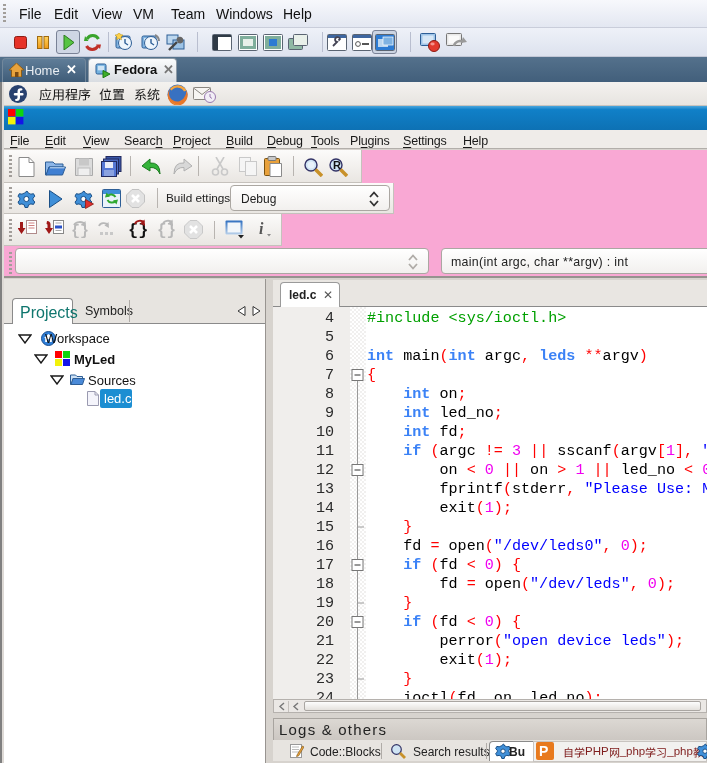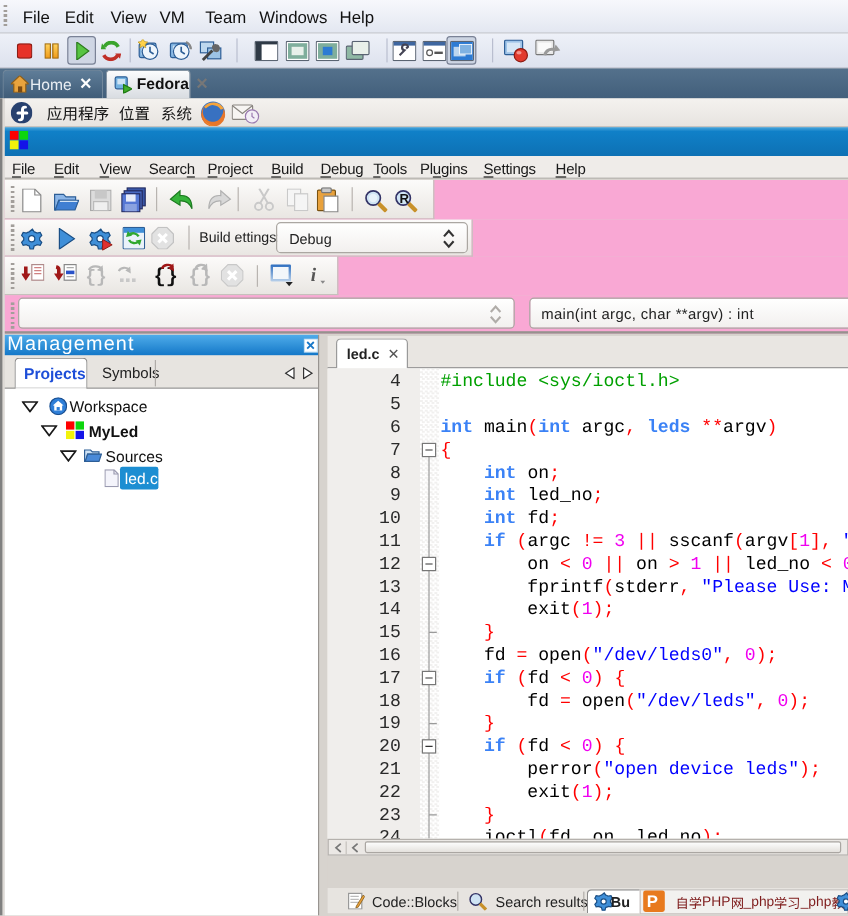--- a/index.html
+++ b/index.html
@@ -8,21 +8,21 @@
 #vmmenu{left:0;top:0;width:707px;height:28px;background:linear-gradient(#f7f8fc,#e3e7f1);border-bottom:1px solid #c9cdda;}
 #vmmenu .mi{position:absolute;top:6px;font-size:14px;color:#111;}
 #vmtool{left:0;top:28px;width:707px;height:29px;background:linear-gradient(#eef1f8,#dde2ee);border-bottom:1px solid #c2c7d6;}
 .grip{position:absolute;width:3px;background:repeating-linear-gradient(#a29e9a 0 2px,transparent 2px 4px);}
 .vsep{position:absolute;width:1px;background:#b9becf;}
 
 #vmtabs{left:0;top:57px;width:707px;height:25px;background:linear-gradient(#54718c,#425f7b);}
 #tab-home{position:absolute;left:2px;top:1px;width:84px;height:24px;background:linear-gradient(#5f7d98,#3f5c78);border:1px solid #72889c;border-bottom:none;border-radius:4px 4px 0 0;}
 #tab-home span{position:absolute;left:22px;top:4px;color:#e9eef3;font-size:13px;}
 #tab-home .x{position:absolute;left:63px;top:3px;color:#fff;font-size:13px;font-weight:bold;}
-#tab-fedora{position:absolute;left:88px;top:1px;width:71px;height:24px;background:linear-gradient(#fbfcfd,#d8dce1);border:1px solid #8d9aa6;border-bottom:none;border-radius:4px 4px 0 0;}
+#tab-fedora{position:absolute;left:88px;top:1px;width:89px;height:24px;background:linear-gradient(#fbfcfd,#d8dce1);border:1px solid #8d9aa6;border-bottom:none;border-radius:4px 4px 0 0;}
 #tab-fedora span{position:absolute;left:25px;top:3px;color:#111;font-size:13px;font-weight:bold;}
 #tab-fedora .x{position:absolute;left:74px;top:3px;color:#777;font-size:13px;font-weight:bold;}
 
 #guestedge{left:0;top:82px;width:4px;height:681px;background:#dedad6;border-left:2px solid #808080;}
 
 #gpanel{left:4px;top:82px;width:703px;height:24px;background:linear-gradient(#f4f2ef,#e7e4e0);border-bottom:1px solid #c7c3bf;}
 #gpanel .gm{position:absolute;top:5px;color:#1a1a1a;font-size:13px;}
 
 #titlebar{left:4px;top:106px;width:703px;height:24px;background:linear-gradient(#4aa6dc,#1080c8 15%,#0d71b4);}
 
@@ -168,30 +168,23 @@
 <div class="combo" style="left:11px;top:2px;width:414px;height:26px">
       <svg style="position:absolute;right:9px;top:4px" width="12" height="18" viewBox="0 0 12 18">
         <path d="M2 7 L6 2.5 L10 7 M2 11 L6 15.5 L10 11" fill="none" stroke="#b0aca8" stroke-width="1.8"></path>
       </svg>
     </div>
 <div class="combo" style="left:437px;top:2px;width:270px;height:26px;border-radius:4px 0 0 4px">
       <span style="position:absolute;left:9px;top:6px;font-size:12.4px;letter-spacing:0.3px">main(int argc, char **argv) : int</span>
     </div>
 </div>
 <div id="mgmt" class="abs">
-<div id="mcap">
-      <span style="position:absolute;left:2px;top:-1px">Management</span>
-<svg class="abs" style="left:249px;top:3px" width="12" height="12" viewBox="0 0 12 12">
-        <rect x="0.5" y="0.5" width="11" height="11" fill="#fff" stroke="#bcdcf2"></rect>
-        <path d="M3 3 L8.5 8.5 M8.5 3 L3 8.5" stroke="#1878c8" stroke-width="1.5"></path>
-      </svg>
-</div>
 <div id="mtabs">
 <div style="position:absolute;left:8px;top:2px;width:61px;height:26px;background:#fff;border:1px solid #8a8a8a;border-bottom:none;border-radius:4px 4px 0 0"></div>
-<span style="position:absolute;left:16px;top:8px;font-size:13px;font-weight:bold;color:#1d4ed8">Projects</span>
+<span style="position:absolute;left:16px;top:8px;font-size:16px;font-weight:normal;color:#0f766e">Projects</span>
 <span style="position:absolute;left:81px;top:8px;font-size:12.5px;color:#222">Symbols</span>
 <div style="position:absolute;left:125px;top:4px;width:1px;height:22px;background:#b0aca8"></div>
 <div style="position:absolute;left:0;bottom:0;width:261px;height:1px;background:#8a8a8a"></div>
 <div style="position:absolute;left:9px;bottom:0;width:59px;height:1px;background:#fff"></div>
 <svg class="abs" style="left:233px;top:10px" width="9" height="10" viewBox="0 0 9 10">
         <path d="M8 0.5 L1 5 L8 9.5 Z" fill="#fff" stroke="#333"></path>
       </svg>
 <svg class="abs" style="left:248px;top:10px" width="9" height="10" viewBox="0 0 9 10">
         <path d="M1 0.5 L8 5 L1 9.5 Z" fill="#fff" stroke="#333"></path>
       </svg>
@@ -204,21 +197,21 @@
         <path d="M1 1 L13 1 L7 9 Z" fill="#fff" stroke="#1a1a1a" stroke-width="1.4"></path>
       </svg>
 <svg class="abs" style="left:46px;top:51px" width="14" height="10" viewBox="0 0 14 10">
         <path d="M1 1 L13 1 L7 9 Z" fill="#fff" stroke="#1a1a1a" stroke-width="1.4"></path>
       </svg>
 <svg class="abs" style="left:37px;top:7px" width="15" height="15" viewBox="0 0 15 15">
         <circle cx="7.5" cy="7.5" r="7" fill="#2f7fd8" stroke="#1a4f90"></circle>
         <path d="M7.5 3 L12 7 H10.8 V11 H4.2 V7 H3 Z" fill="#fff"></path>
         <rect x="6.2" y="8.2" width="2.6" height="2.8" fill="#2f7fd8"></rect>
       </svg>
-<span class="ttxt" style="left:54px;top:7px">Workspace</span>
+<span class="ttxt" style="left:41px;top:7px">Workspace</span>
 <svg class="abs" style="left:51px;top:27px" width="15" height="15" viewBox="0 0 15 15">
         <rect x="0" y="0" width="7" height="7" fill="#f00"></rect>
         <rect x="8" y="0" width="7" height="7" fill="#0dd60d"></rect>
         <rect x="0" y="8" width="7" height="7" fill="#f2f20a"></rect>
         <rect x="8" y="8" width="7" height="7" fill="#1414e8"></rect>
       </svg>
 <span class="ttxt" style="left:70px;top:28px;font-weight:bold">MyLed</span>
 <svg class="abs" style="left:66px;top:49px" width="15" height="13" viewBox="0 0 15 13">
         <path d="M0.5 2 H5.5 L7 3.5 H12.5 V5.5 H3 L1.5 11.5 H0.5 Z" fill="#cfe2f5" stroke="#2d5e96"></path>
         <path d="M3 5.5 H14.5 L12.5 11.5 H1 Z" fill="#4a8ad8" stroke="#2d5e96"></path>
@@ -303,20 +296,23 @@
 <div id="hscroll">
       <svg style="position:absolute;left:1px;top:1px" width="28" height="11" viewBox="0 0 28 11">
         <line x1="13.5" y1="0" x2="13.5" y2="11" stroke="#c5c1bd"></line>
         <path d="M9 2 L5 5.5 L9 9" fill="none" stroke="#777" stroke-width="1.4"></path>
         <path d="M23 2 L19 5.5 L23 9" fill="none" stroke="#777" stroke-width="1.4"></path>
       </svg>
       <div style="position:absolute;left:30px;top:1px;width:397px;height:10px;background:linear-gradient(#fdfdfd,#e4e1dd);border:1px solid #aaa6a2;border-radius:2px"></div>
     </div>
 </div>
 <div id="logs" class="abs">
+<div id="logcap">
+      <span style="position:absolute;left:5px;top:2px">Logs &amp; others</span>
+    </div>
 <div id="logtabs">
 <svg class="abs" style="left:17px;top:3px" width="14" height="15" viewBox="0 0 14 15">
         <rect x="0.5" y="1.5" width="11" height="13" fill="#fff" stroke="#999"></rect>
         <path d="M2 4 H9 M2 6.5 H9 M2 9 H9" stroke="#bbb"></path>
         <path d="M7 12 L12.5 3 L14 4 L8.5 13 L6.5 13.5 Z" fill="#e8a13c" stroke="#7a5210" stroke-width="0.6"></path>
       </svg>
 <span style="position:absolute;left:37px;top:5px">Code::Blocks</span>
 <div style="position:absolute;left:108px;top:3px;width:1px;height:16px;background:#b0aca8"></div>
 <svg class="abs" style="left:117px;top:3px" width="16" height="16" viewBox="0 0 16 16">
         <circle cx="6.5" cy="6.5" r="4.8" fill="#cfe4f4" stroke="#336" stroke-width="1.2"></circle>

